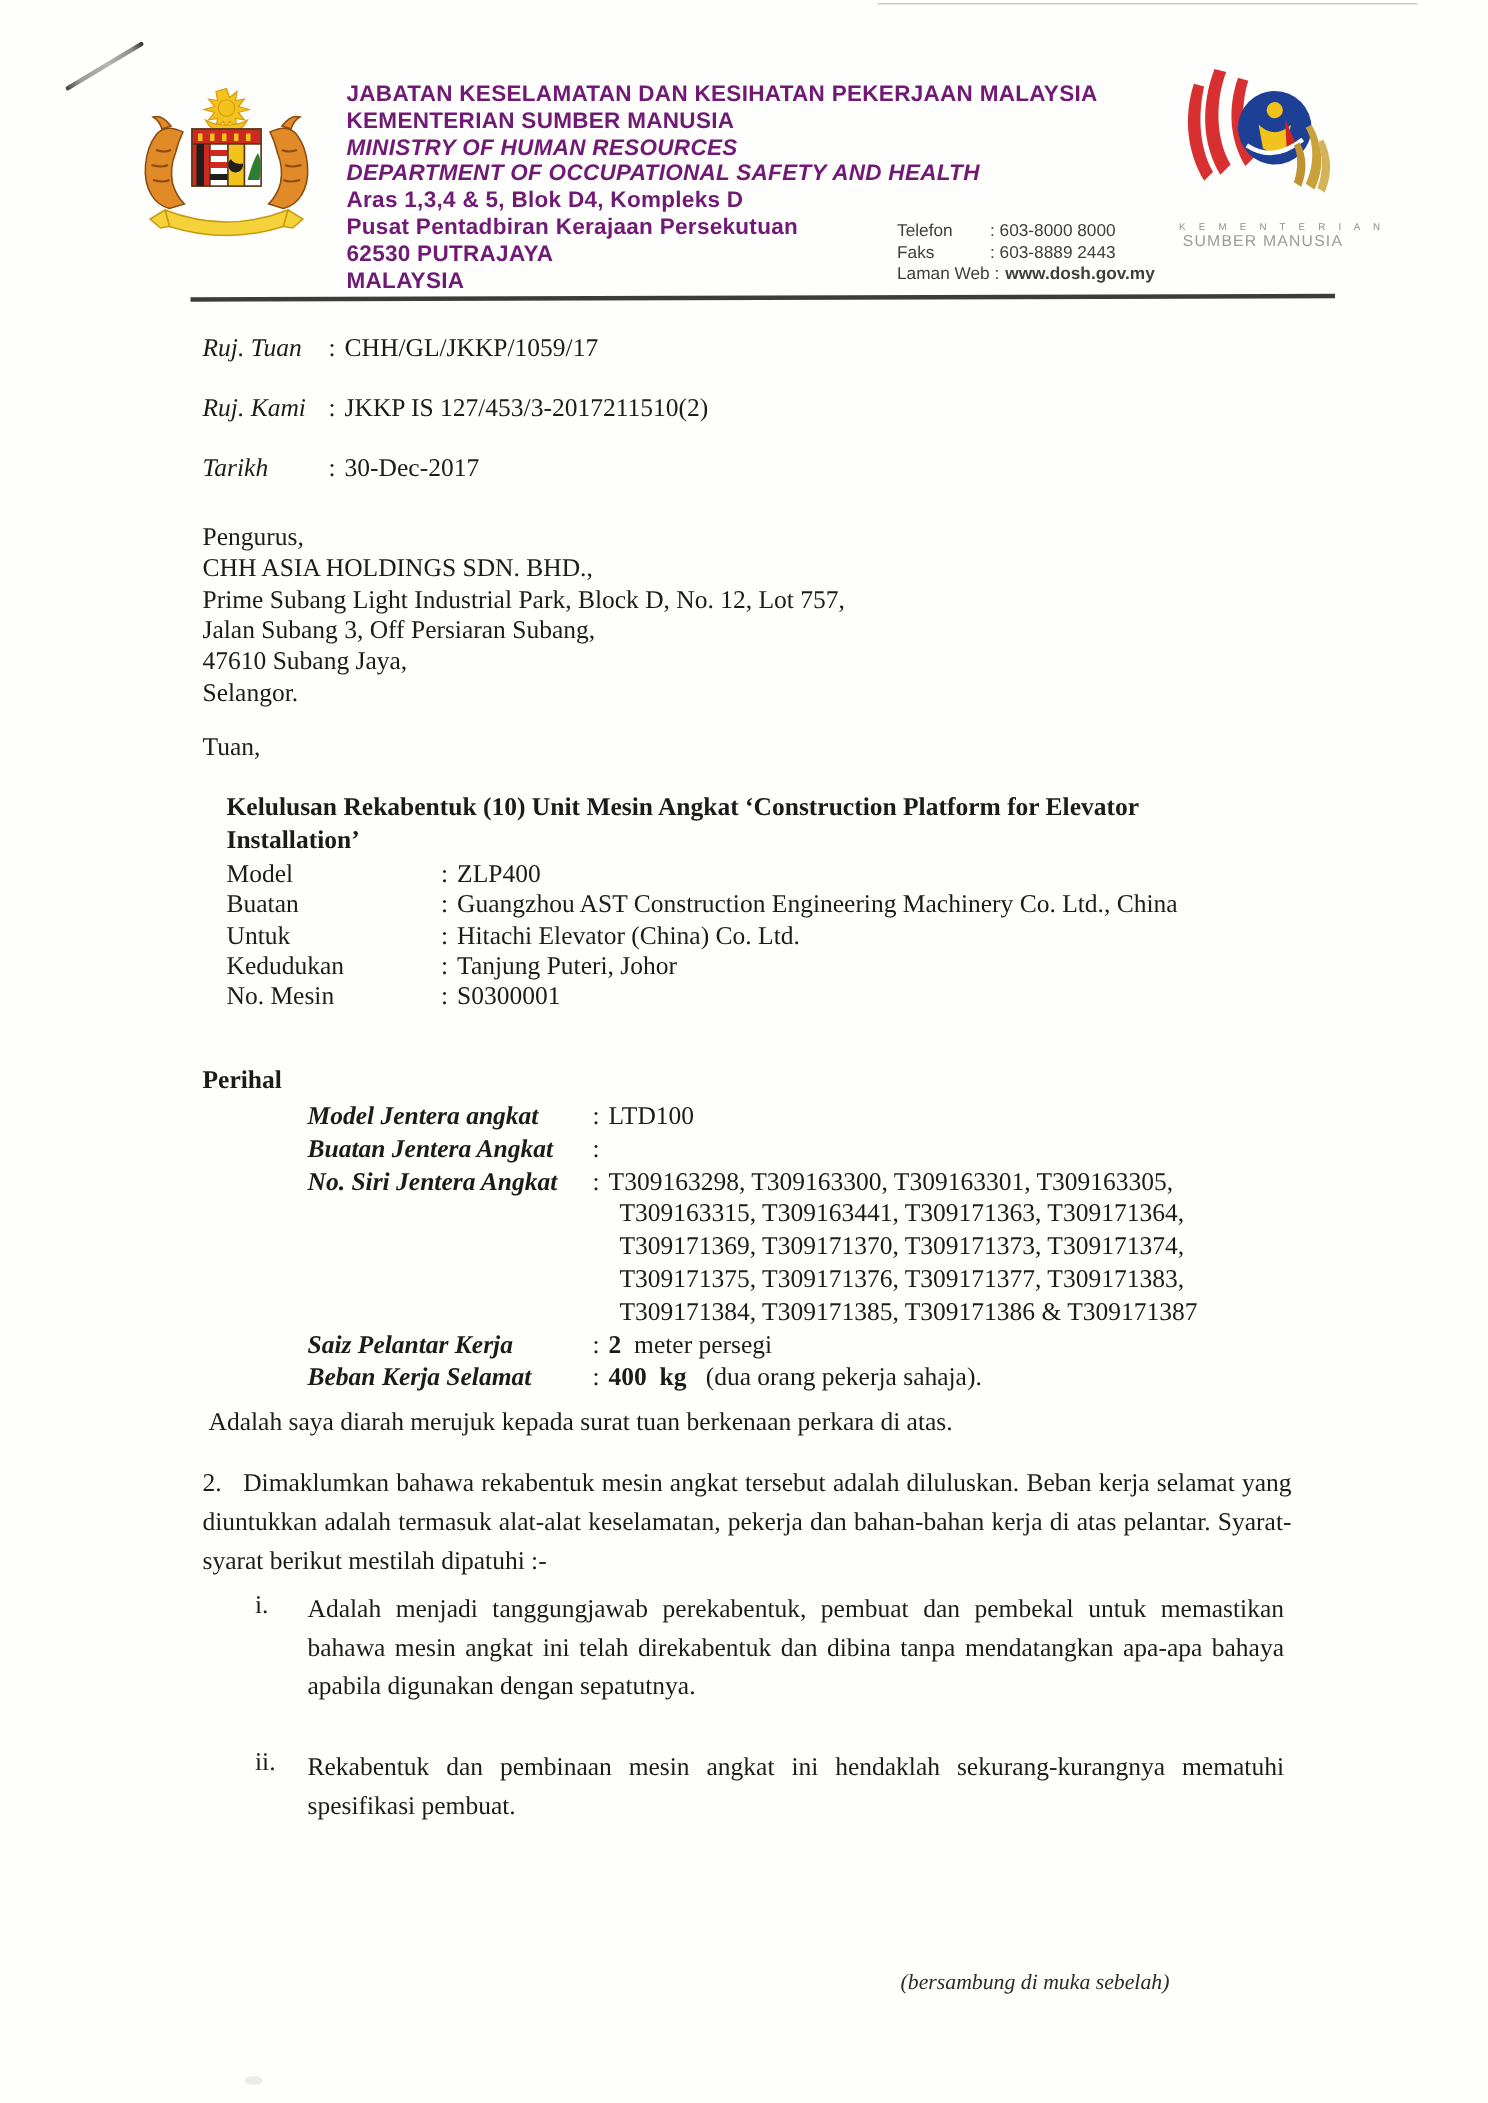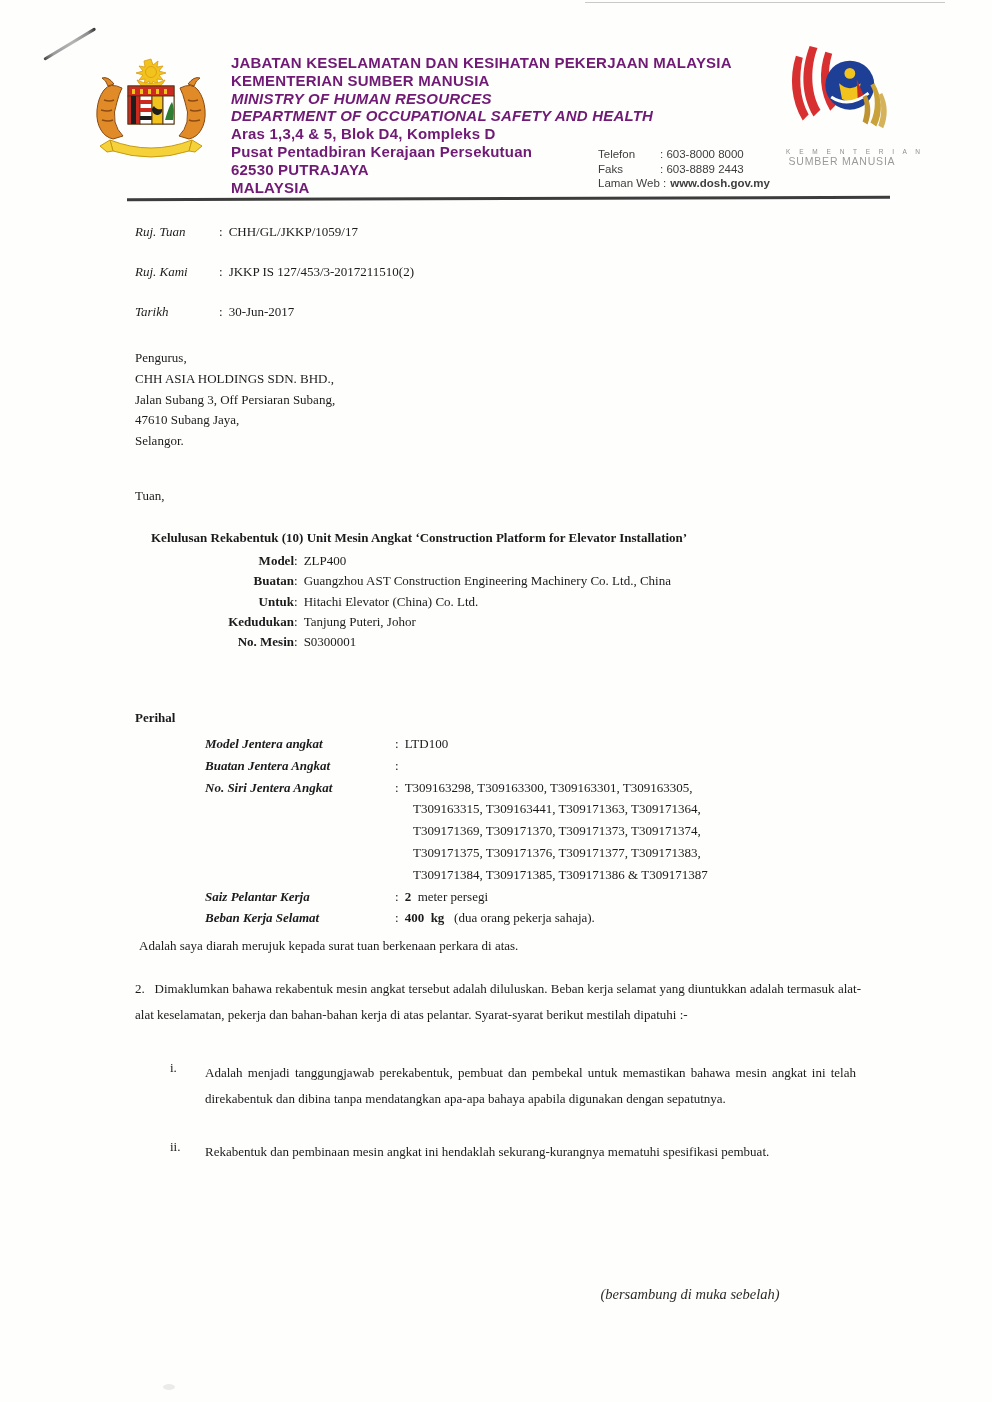--- a/index.html
+++ b/index.html
@@ -46,46 +46,46 @@
   }
   .mlogo .t2{
     font-family:"Liberation Sans","DejaVu Sans",sans-serif;font-size:10.5px;
     letter-spacing:.8px;color:#9a9a9a;white-space:nowrap;
   }
   .hdr-rule{
     position:absolute;left:127px;top:197px;width:763px;height:3px;background:#3c3c3c;
     transform:rotate(-0.18deg);
   }
   
-  .block{position:absolute;font-size:13px;}
+  .block{position:absolute;font-size:17px;}
   .refs{left:135px;top:222px;line-height:20px;}
   .refs .row{margin-bottom:20px;display:flex;}
   .refs .r-lbl{font-style:italic;width:84px;flex:none;}
   .col{padding-right:6px;}
   .recipient{left:135px;top:348px;line-height:20.8px;}
   .salutation{left:135px;top:488px;}
   .subject{left:135px;top:527px;width:700px;margin-left:16px;}
   .subject .title{font-weight:bold;line-height:22px;margin-bottom:2px;}
   .subject .srow{display:flex;line-height:20.3px;}
-  .subject .s-lbl{font-weight:bold;width:143px;flex:none;text-align:right;}
+  .subject .s-lbl{font-weight:normal;width:143px;flex:none;}
   .perihal-h{left:135px;top:710px;font-weight:bold;}
   .perihal{left:205px;top:733px;width:680px;line-height:21.8px;}
   .perihal .prow{display:flex;}
   .perihal .p-lbl{font-weight:bold;width:190px;flex:none;font-style:italic;}
   .perihal .cont{padding-left:208px;white-space:pre-wrap;}
   .pre{white-space:pre-wrap;}
   .bold{font-weight:bold;text-align:center;}
   .para1{left:139px;top:938px;width:720px;}
   .para2{left:135px;top:976px;width:726px;line-height:26px;text-align:justify;}
   .cond-list{left:170px;top:1060px;width:686px;}
   .cond-item{display:flex;margin-bottom:28px;}
   .cond-num{width:35px;flex:none;}
   .cond-text{width:651px;line-height:25.7px;text-align:justify;}
   .continuation{
-    position:absolute;left:540px;top:1286px;width:300px;text-align:center;
+    position:absolute;left:540px;top:1314px;width:300px;text-align:center;
     font-style:italic;font-size:14.5px;color:#2a2a2a;
   }
 </style>
 </head>
 <body>
 
 <div class="page">
 
   <div class="artifact-diagonal"></div>
   <div class="artifact-top"></div>
@@ -194,27 +194,28 @@
       <span>CHH/GL/JKKP/1059/17</span>
     </div>
     <div class="row">
       <span class="r-lbl">Ruj. Kami</span>
       <span class="col">:</span>
       <span>JKKP IS 127/453/3-2017211510(2)</span>
     </div>
     <div class="row">
       <span class="r-lbl">Tarikh</span>
       <span class="col">:</span>
-      <span>30-Jun-2017</span>
+      <span>30-Dec-2017</span>
     </div>
   </div>
 
   <div class="block recipient">
     <div>Pengurus,</div>
     <div>CHH ASIA HOLDINGS SDN. BHD.,</div>
+    <div>Prime Subang Light Industrial Park, Block D, No. 12, Lot 757,</div>
     <div>Jalan Subang 3, Off Persiaran Subang,</div>
     <div>47610 Subang Jaya,</div>
     <div>Selangor.</div>
   </div>
 
   <div class="block salutation">Tuan,</div>
 
   <div class="block subject">
     <div class="title">Kelulusan Rekabentuk (10) Unit Mesin Angkat ‘Construction Platform for Elevator Installation’</div>
     <div class="srow">

